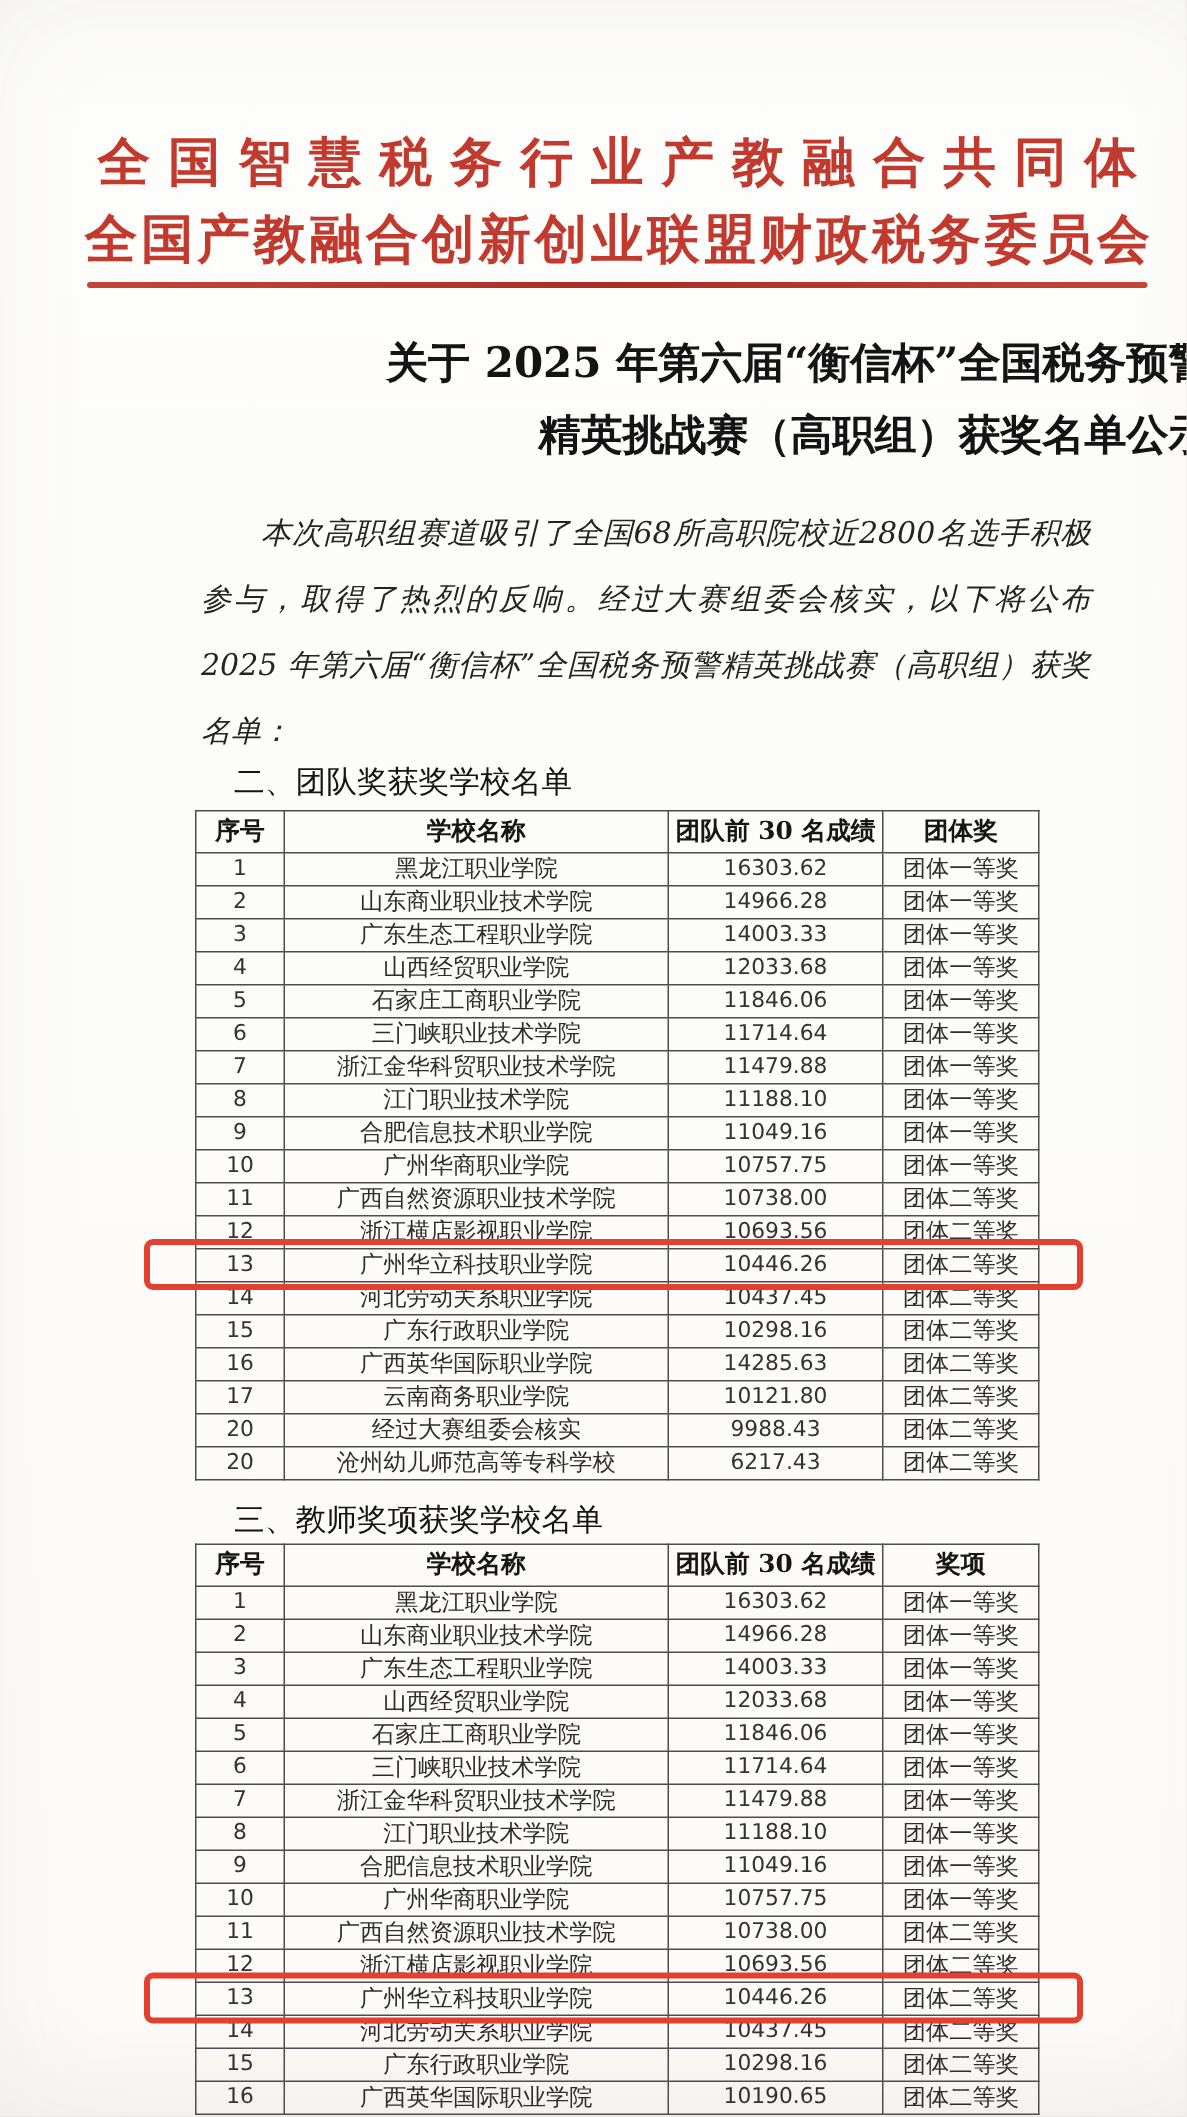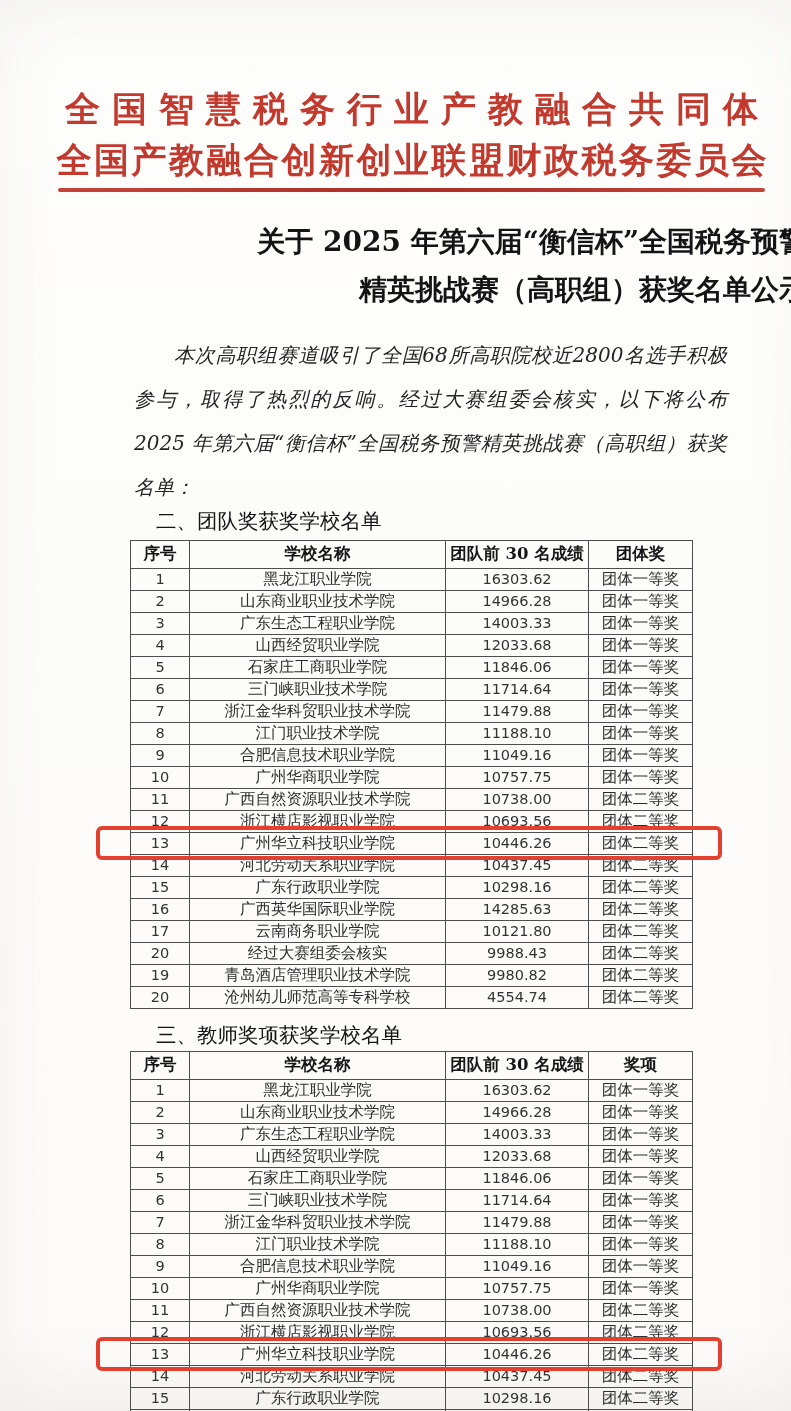--- a/index.html
+++ b/index.html
@@ -202,29 +202,23 @@
               <td class="num">10121.80</td>
               <td>团体二等奖</td>
             </tr>
             <tr>
               <td class="num">20</td>
               <td>经过大赛组委会核实</td>
               <td class="num">9988.43</td>
               <td>团体二等奖</td>
             </tr>
             <tr>
-              <td class="num">19</td>
-              <td>青岛酒店管理职业技术学院</td>
-              <td class="num">9980.82</td>
-              <td>团体二等奖</td>
-            </tr>
-            <tr>
               <td class="num">20</td>
               <td>沧州幼儿师范高等专科学校</td>
-              <td class="num">4554.74</td>
+              <td class="num">6217.43</td>
               <td>团体二等奖</td>
             </tr>
           </tbody>
       </table>
     <div class="hl-box" style="top: 286.5px; height: 34px; width: 626px;"></div>
       </div>
   </section>
 
   <section>
     <h2 class="section-heading second">三、教师奖项获奖学校名单</h2>

